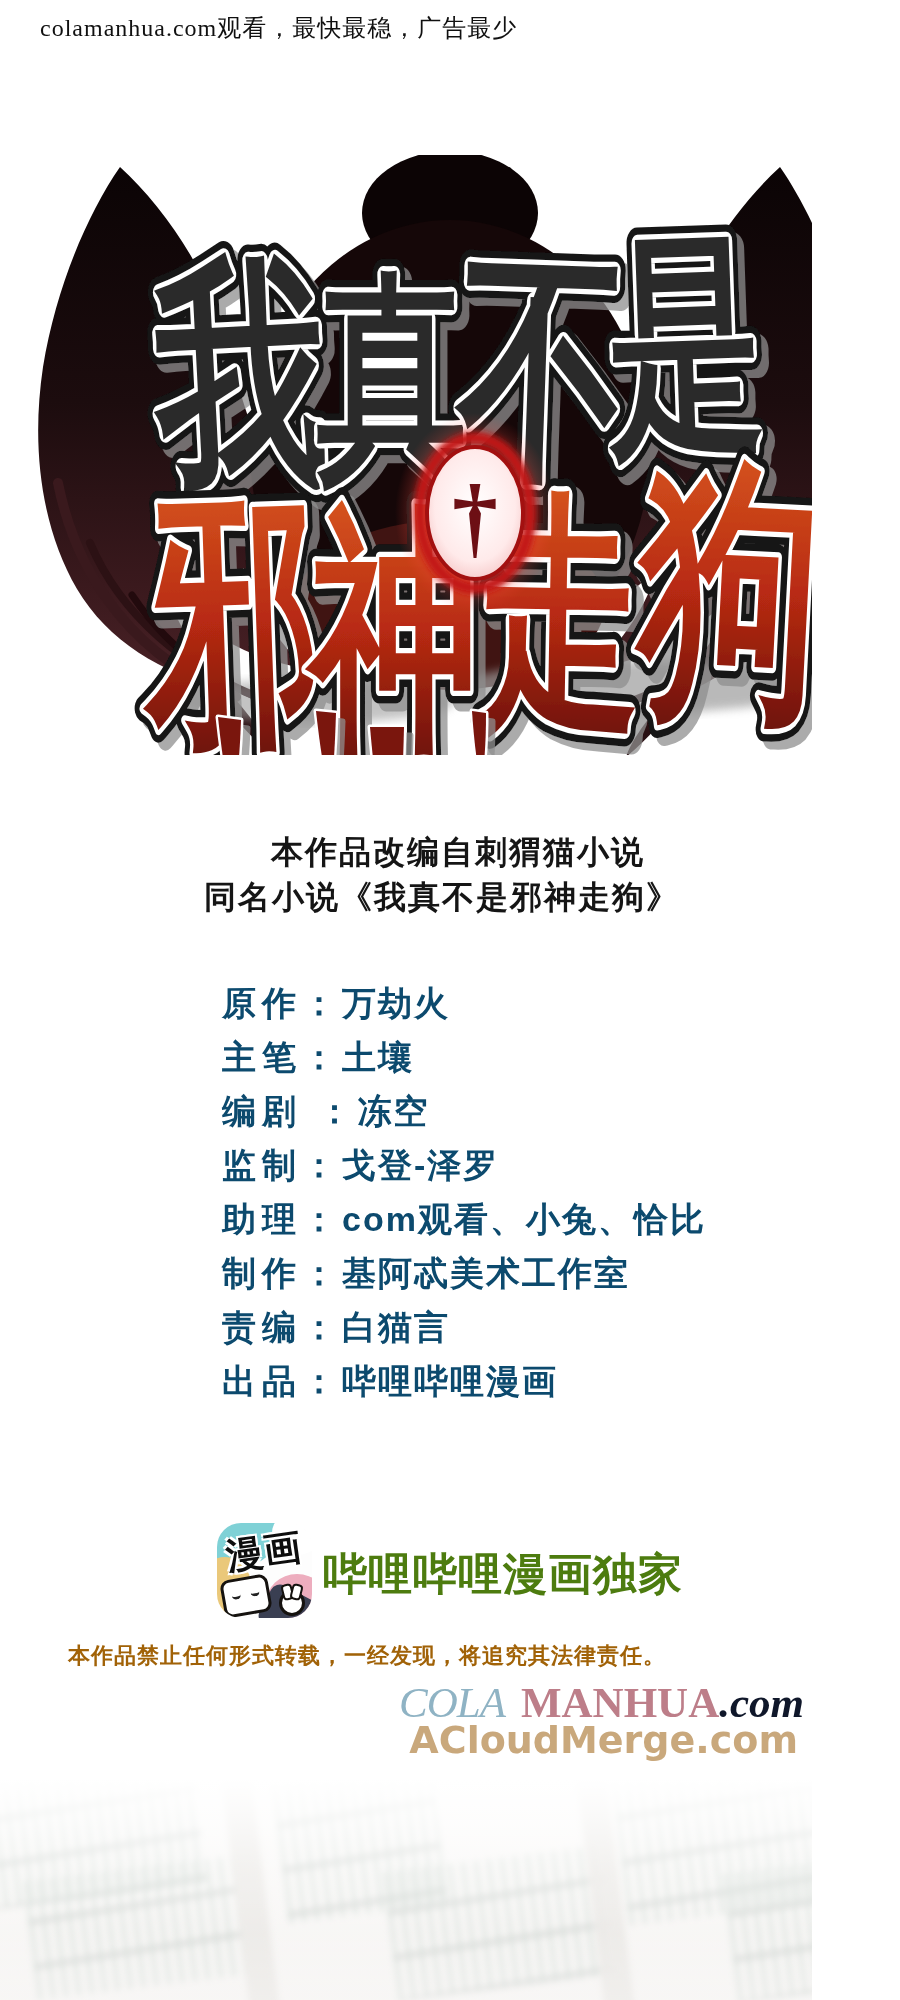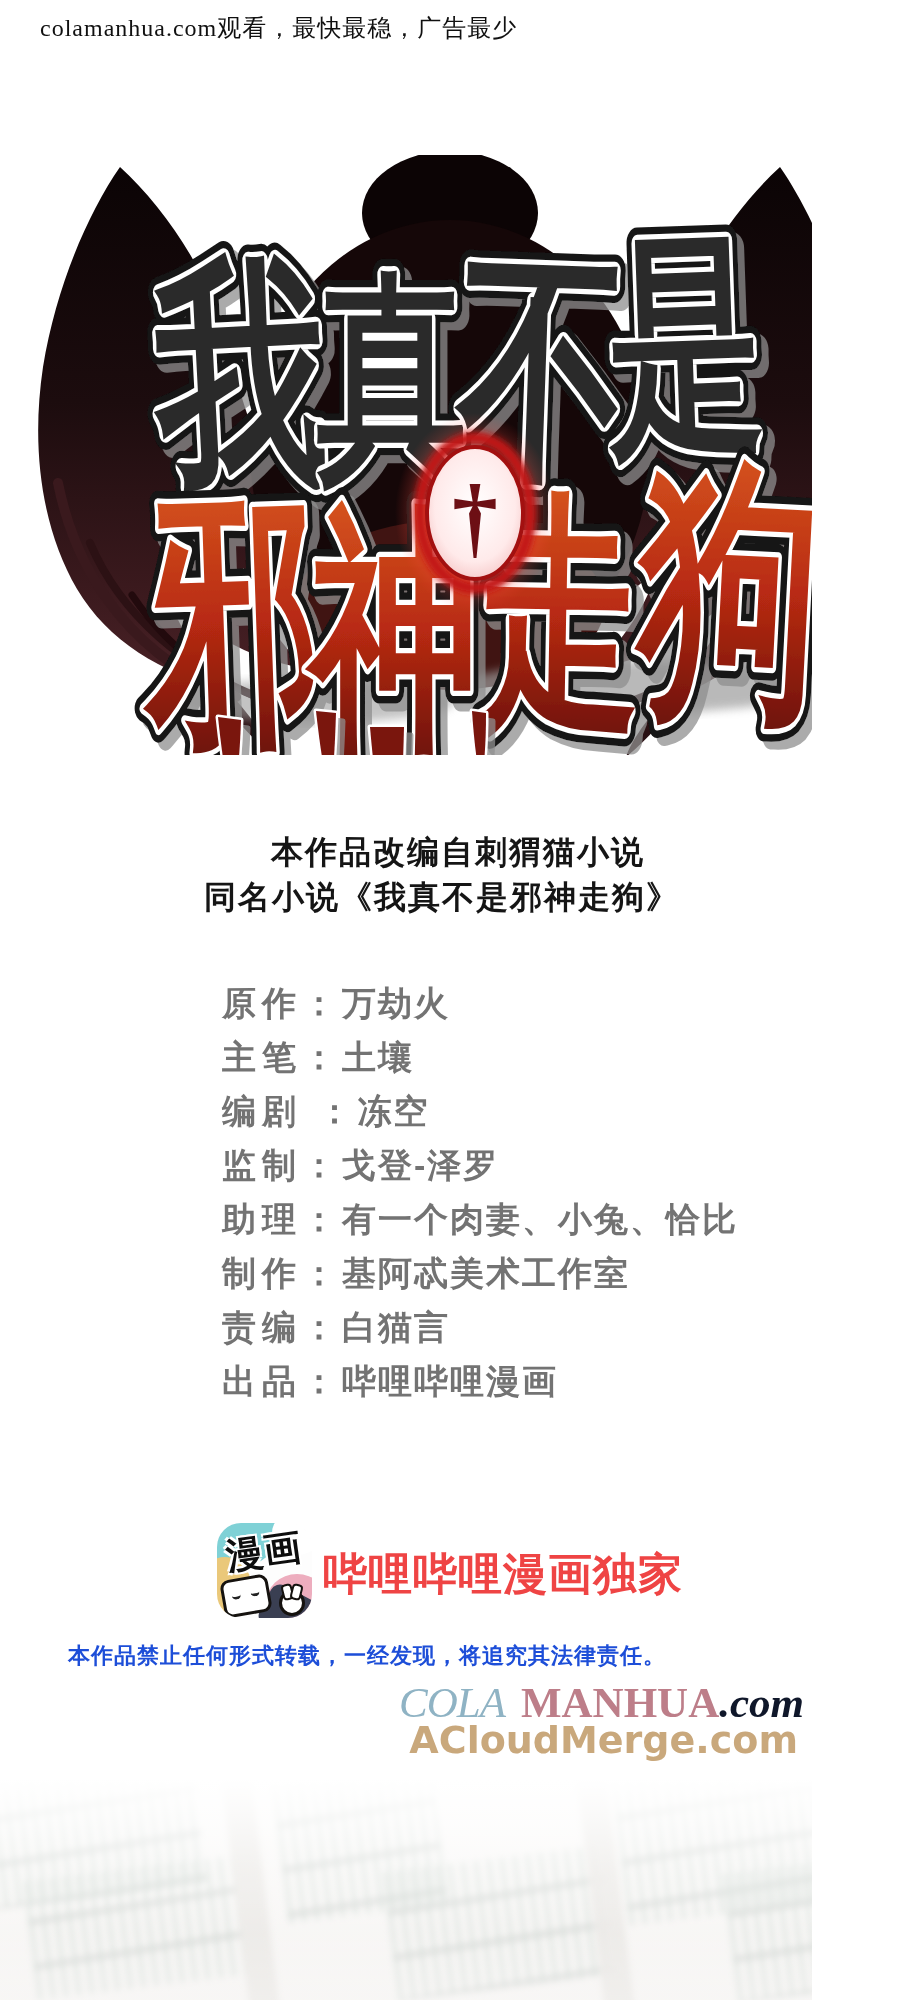--- a/index.html
+++ b/index.html
@@ -20,21 +20,21 @@
   .drip{fill:#7a1310;stroke:#ffffff;stroke-width:5px;paint-order:stroke;stroke-linejoin:round;}
 
   
   .adapt{position:absolute;width:900px;text-align:center;font-weight:bold;color:#151515;
          font-size:32px;letter-spacing:2px;white-space:nowrap;}
   .adapt-1{top:831px;left:8px;}
   .adapt-2{top:876px;left:-8px;}
 
   
   .credits{position:absolute;left:222px;top:976px;}
-  .credit-row{height:54px;line-height:54px;font-size:34px;font-weight:bold;color:#737373;white-space:nowrap;}
+  .credit-row{height:54px;line-height:54px;font-size:34px;font-weight:bold;color:#0c4a6e;white-space:nowrap;}
   .credit-role{letter-spacing:6px;}
   .credit-name{letter-spacing:2px;}
 
   
   .pub-icon{position:absolute;left:217px;top:1523px;width:95px;height:95px;border-radius:24px;
             background:#fdfdfd;overflow:hidden;}
   .pub-icon *{position:absolute;}
   .ic-cyan{left:-14px;top:-18px;width:76px;height:62px;background:#7fd1d6;border-radius:50%;transform:rotate(-14deg);}
   .ic-cyan2{left:4px;top:36px;width:18px;height:18px;background:#7fd1d6;transform:rotate(45deg);}
   .ic-yellow{left:-18px;top:34px;width:52px;height:56px;background:#eac87a;border-radius:50%;}
@@ -46,25 +46,25 @@
           font-family:"Liberation Sans",sans-serif;}
   .ic-tv{left:5px;bottom:3px;width:42px;height:32px;background:#fff;border:3px solid #15120f;border-radius:9px;transform:rotate(-10deg);}
   .ic-tv::before,.ic-tv::after{content:"";position:absolute;top:9px;width:9px;height:6px;
           border-bottom:3px solid #222;border-radius:50%;}
   .ic-tv::before{left:7px;} .ic-tv::after{right:7px;}
   .ic-glove{right:7px;bottom:2px;width:20px;height:20px;background:#fff;border:3px solid #15120f;border-radius:50%;}
   .ic-glove::before,.ic-glove::after{content:"";position:absolute;top:-9px;width:7px;height:12px;background:#fff;
           border:2px solid #15120f;border-radius:4px;}
   .ic-glove::before{left:0px;transform:rotate(-14deg);} .ic-glove::after{right:0px;transform:rotate(14deg);}
   .pub-label{position:absolute;left:323px;top:1545px;font-family:"Liberation Serif",serif;font-weight:900;
-             font-size:44px;color:#ef4444;letter-spacing:1px;white-space:nowrap;}
+             font-size:44px;color:#4d7c0f;letter-spacing:1px;white-space:nowrap;}
 
   
   .legal{position:absolute;top:1641px;left:367px;transform:translateX(-50%);font-size:22px;font-weight:bold;
-         color:#1d4ed8;white-space:nowrap;letter-spacing:1px;}
+         color:#a16207;white-space:nowrap;letter-spacing:1px;}
 
   
   .wm1{position:absolute;top:1681px;right:8px;font-size:43px;white-space:nowrap;line-height:1;}
   .wm-cola{font-family:"Liberation Serif",serif;font-style:italic;color:#8fb3c4;letter-spacing:-1px;}
   .wm-manhua{font-family:"Liberation Serif",serif;font-weight:bold;color:#bd7e89;margin-left:16px;}
   .wm-dotcom{font-family:"Liberation Serif",serif;font-weight:bold;font-style:italic;color:#0f172a;}
   .wm2{position:absolute;top:1721px;right:14px;font-family:"DejaVu Sans",sans-serif;font-weight:bold;
        font-size:38px;color:#c9a87c;white-space:nowrap;line-height:1;}
 
   
@@ -188,21 +188,21 @@
   </div>
 
   <div class="adapt adapt-1">本作品改编自刺猬猫小说</div>
   <div class="adapt adapt-2">同名小说《我真不是邪神走狗》</div>
 
   <div class="credits">
     <div class="credit-row"><span class="credit-role">原作：</span><span class="credit-name">万劫火</span></div>
     <div class="credit-row"><span class="credit-role">主笔：</span><span class="credit-name">土壤</span></div>
     <div class="credit-row"><span class="credit-role">编剧 ：</span><span class="credit-name">冻空</span></div>
     <div class="credit-row"><span class="credit-role">监制：</span><span class="credit-name">戈登-泽罗</span></div>
-    <div class="credit-row"><span class="credit-role">助理：</span><span class="credit-name">有一个肉妻、小兔、恰比</span></div>
+    <div class="credit-row"><span class="credit-role">助理：</span><span class="credit-name">com观看、小兔、恰比</span></div>
     <div class="credit-row"><span class="credit-role">制作：</span><span class="credit-name">基阿忒美术工作室</span></div>
     <div class="credit-row"><span class="credit-role">责编：</span><span class="credit-name">白猫言</span></div>
     <div class="credit-row"><span class="credit-role">出品：</span><span class="credit-name">哔哩哔哩漫画</span></div>
   </div>
 
   <div class="pub-icon">
     <div class="ic-cyan"></div>
     <div class="ic-cyan2"></div>
     <div class="ic-yellow"></div>
     <div class="ic-white"></div>

